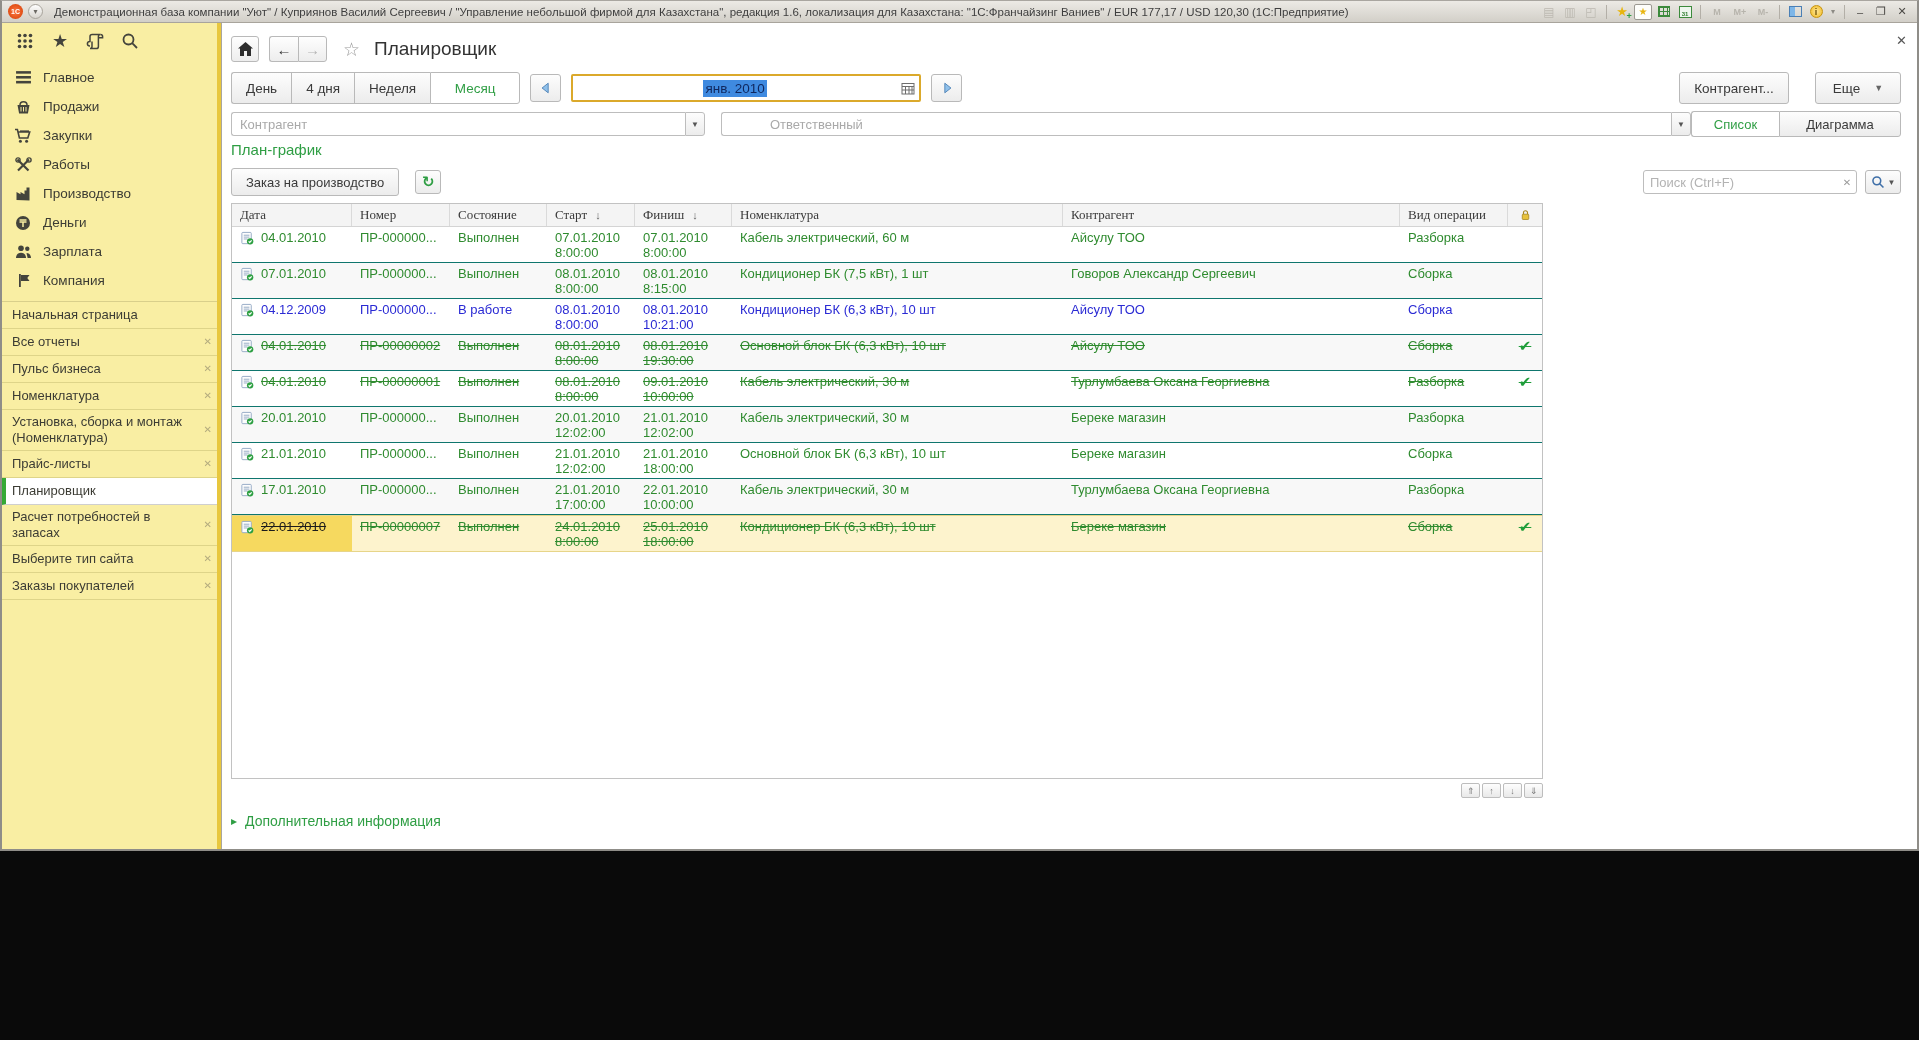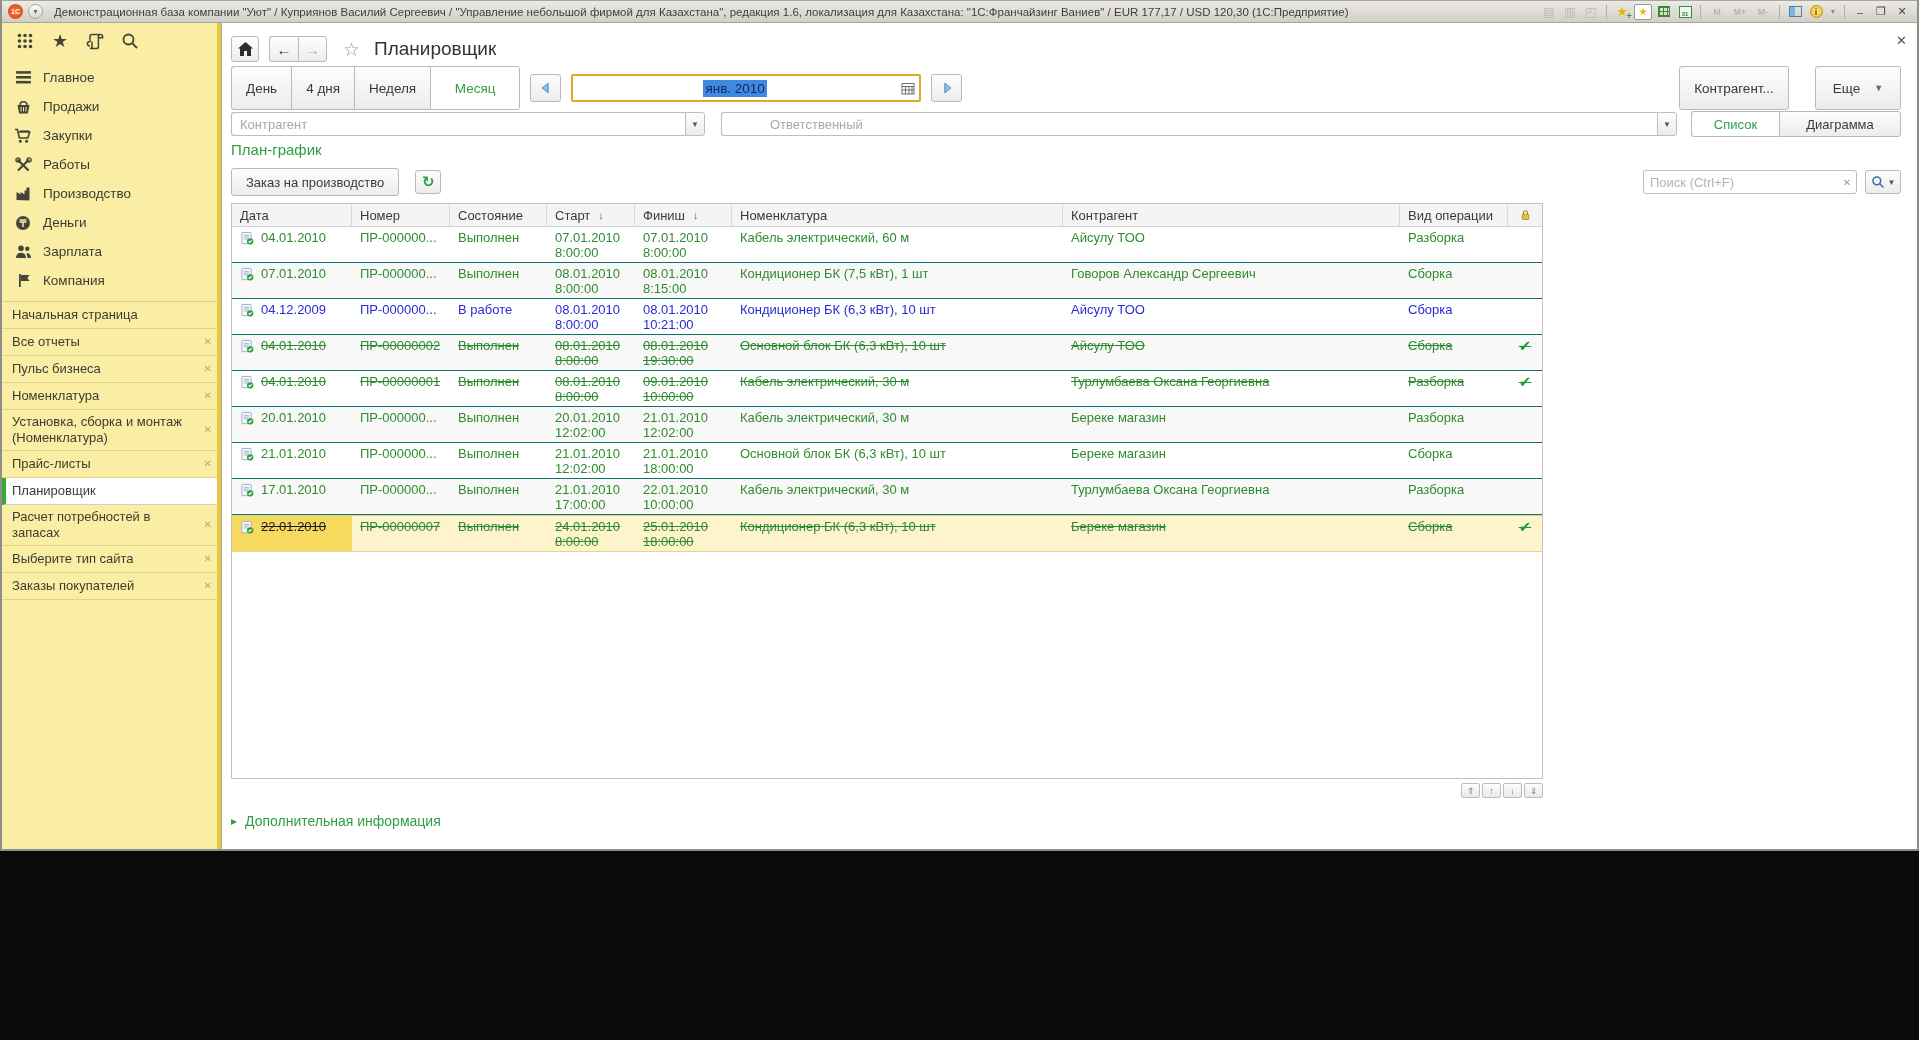--- a/index.html
+++ b/index.html
@@ -71,21 +71,21 @@
   .backfwd .nav-btn { width:29px; border-radius:0; }
   .backfwd .nav-btn:first-child { border-radius:3px 0 0 3px; border-right:none; }
   .backfwd .nav-btn:last-child { border-radius:0 3px 3px 0; }
   .arrow-glyph { font-size:15px; color:#333; }
   .arrow-glyph.dis { color:#b5b5b5; }
   .fav-star { color:#9a9a9a; font-size:19px; margin-left:6px; }
   .page-title { font-size:19px; color:#333; margin-left:4px; }
 
   
   .period-row { height:30px; margin-top:6px; display:flex; align-items:center; flex:0 0 30px; }
-  .btn { height:44px; background:linear-gradient(#fdfdfd,#ececec); border:1px solid #b9b9b9; border-radius:3px;
+  .btn { height:32px; background:linear-gradient(#fdfdfd,#ececec); border:1px solid #b9b9b9; border-radius:3px;
     color:#3a3a3a; font-size:13.5px; display:inline-flex; align-items:center; justify-content:center; padding:0 14px; cursor:default; }
   .seg { display:flex; }
   .seg .btn { border-radius:0; border-right:none; }
   .seg .btn:first-child { border-radius:3px 0 0 3px; }
   .seg .btn:last-child { border-radius:0 3px 3px 0; border-right:1px solid #b9b9b9; }
   .seg .btn.sel { color:#2f9e44; background:#fff; }
   .pv-day{min-width:58px}.pv-4day{min-width:56px}.pv-week{min-width:58px}.pv-month{min-width:90px}
   .period-arrow { width:31px; height:28px; margin-left:10px; background:linear-gradient(#fdfdfd,#ececec);
     border:1px solid #b9b9b9; border-radius:3px; display:flex; align-items:center; justify-content:center; }
   .date-field { width:350px; height:28px; margin-left:10px; border:2px solid #dba92b; border-radius:2px;
@@ -99,21 +99,21 @@
   
   .filter-row { height:26px; margin-top:8px; display:flex; align-items:center; flex:0 0 26px; }
   .combo { height:24px; display:flex; }
   .combo input { height:24px; border:1px solid #bdbdbd; border-right:none; border-radius:3px 0 0 3px;
     padding:0 8px; font-size:13px; color:#333; font-family:inherit; outline:none; }
   .combo input::placeholder { color:#a9a9a9; }
   .combo .dd-btn { width:20px; height:24px; border:1px solid #bdbdbd; border-radius:0 3px 3px 0;
     background:linear-gradient(#fdfdfd,#ececec); font-size:8px; color:#555; display:flex; align-items:center; justify-content:center; }
   .in-contr { width:474px; }
   .in-resp { flex:1 1 auto; margin-left:16px; }
-  .view-toggle { margin-left:14px; }
+  .view-toggle { }
   .view-toggle .btn { height:26px; font-size:13px; }
   .vt-list { min-width:88px; } .vt-diag { min-width:122px; }
 
   
   .plan-heading { margin-top:4px; font-size:15px; color:#2f9e44; flex:0 0 20px; }
   .plan-toolbar { height:26px; margin-top:8px; display:flex; align-items:center; flex:0 0 26px; }
   .order-btn { height:28px; font-size:13px; min-width:136px; }
   .refresh-btn { width:26px; height:24px; margin-left:16px; background:linear-gradient(#fdfdfd,#ececec);
     border:1px solid #b9b9b9; border-radius:3px; color:#2f9e44; font-size:15px; font-weight:bold;
     display:flex; align-items:center; justify-content:center; }
@@ -123,21 +123,21 @@
   .search-box input { flex:1; border:none; outline:none; padding:0 6px; font-size:13px; font-family:inherit; color:#333; }
   .search-box input::placeholder { color:#b3b3b3; }
   .search-box .clr { width:18px; color:#9a9a9a; font-size:10px; text-align:center; }
   .lens-btn { margin-left:8px; width:36px; height:24px; background:linear-gradient(#fdfdfd,#ececec);
     border:1px solid #b9b9b9; border-radius:3px; display:flex; align-items:center; justify-content:center; gap:3px; }
   .lens-btn .dd { font-size:8px; color:#555; }
 
   
   .grid-box { margin-top:8px; width:1312px; height:576px; border:1px solid #c2c2c2; display:flex; flex-direction:column; flex:0 0 auto; background:#fff; }
   .grid-header { display:flex; background:#f4f4f4; border-bottom:1px solid #d4d4d4; flex:0 0 23px; }
-  .grid-header .th { font-size:13px; color:#3a3a3a; padding:3px 8px; border-right:1px solid #dadada; display:flex; align-items:center; gap:8px; }
+  .grid-header .th { font-size:13px; color:#3a3a3a; padding:3px 8px; border-right:1px solid #dadada; display:flex; align-items:center; gap:8px;font-family:Liberation Serif, serif; }
   .grid-header .th:last-child { border-right:none; justify-content:center; }
   .sort-arrow { color:#666; font-size:11px; }
   .c-date{width:120px;flex:0 0 120px}.c-num{width:98px;flex:0 0 98px}.c-state{width:97px;flex:0 0 97px}
   .c-start{width:88px;flex:0 0 88px}.c-fin{width:97px;flex:0 0 97px}.c-nom{width:331px;flex:0 0 331px}
   .c-contr{width:337px;flex:0 0 337px}.c-oper{width:108px;flex:0 0 108px}.c-lock{width:34px;flex:1 1 34px}
   .grid-rows { flex:0 0 auto; }
   .trow { display:flex; height:36px; border-bottom:1px solid #0f766e; font-size:13px; }
   .trow:nth-child(even) { background:#f8f8f8; }
   .td { padding:3px 8px 0 8px; line-height:15px; overflow:hidden; white-space:nowrap; }
   .td span { display:block; }

